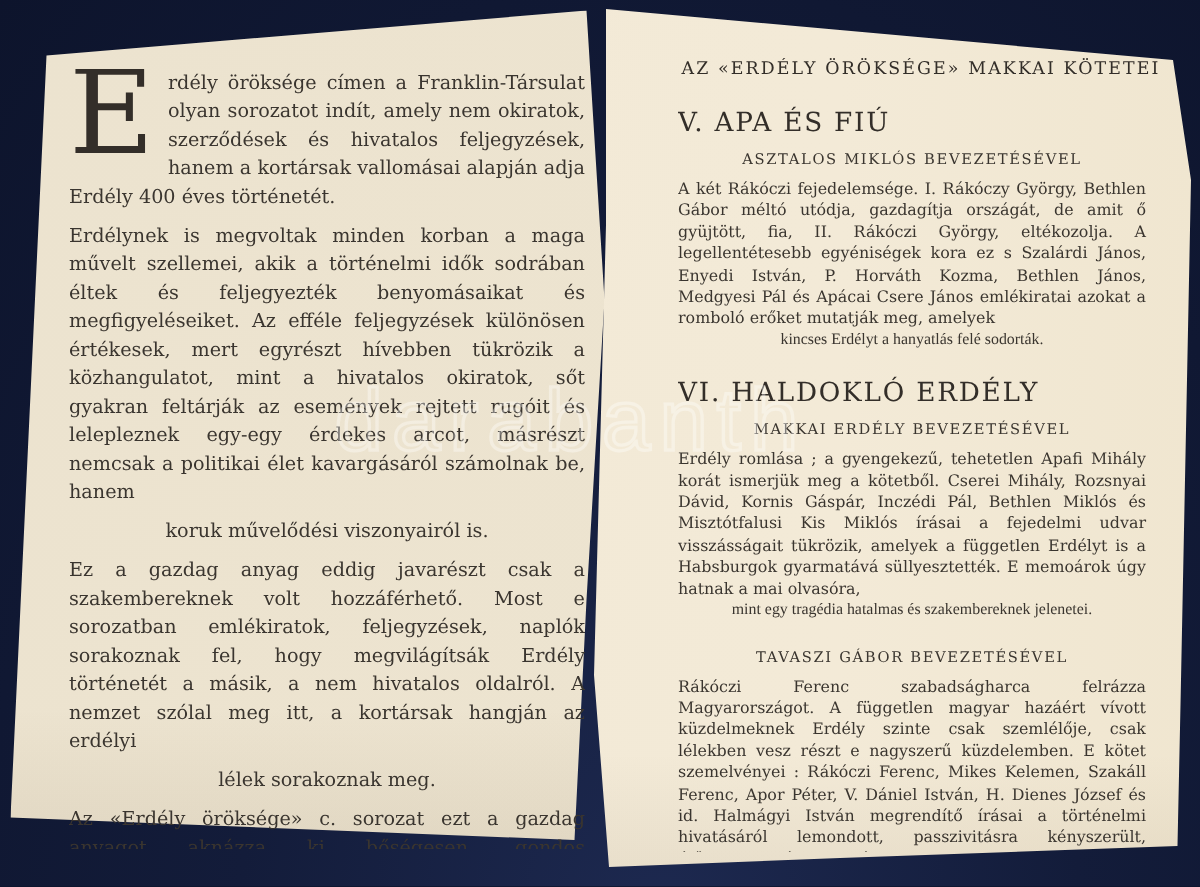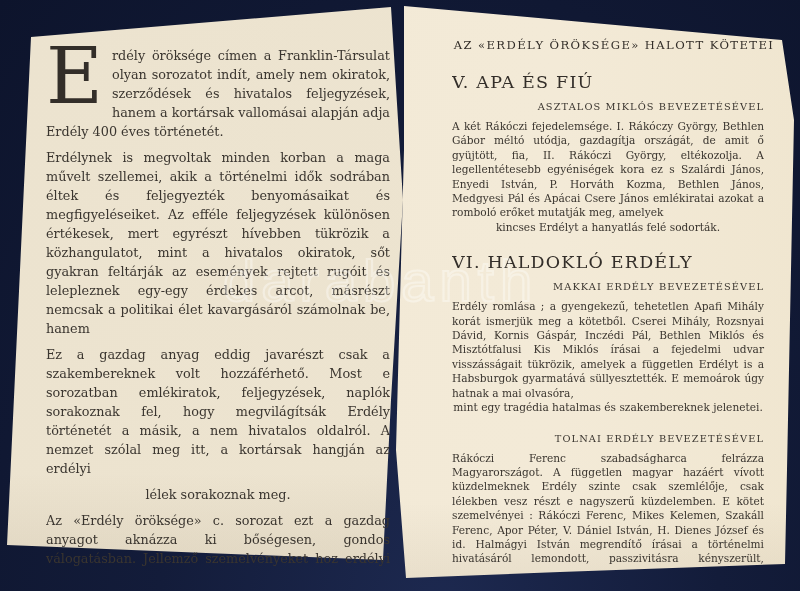--- a/index.html
+++ b/index.html
@@ -47,27 +47,27 @@
   .series-title{
     font-size:11.6px;letter-spacing:1.4px;text-align:center;
     margin:0 0 20px 0;color:#332e29;white-space:nowrap;
   }
   .section{margin:0 12px 18px 0;}
   .section-heading{
     font-size:17.5px;letter-spacing:1.2px;margin:0 0 9px 0;color:#332e29;
     font-weight:normal;
   }
   .section-byline{
-    font-size:9.8px;letter-spacing:1.1px;text-align:right;
+    font-size:9.8px;letter-spacing:1.1px;text-align:center;
     margin:0 0 7px 0;color:#3a352f;
   }
   .section-body{
     font-size:10.6px;line-height:14.4px;text-align:justify;margin:0;hyphens:auto;
   }
-  .section-last{font-size:10.6px;line-height:14.4px;text-align:center;margin:0;}
+  .section-last{font-size:10.6px;line-height:14.4px;text-align:center;margin:0;font-family:Liberation Serif, serif;}
 
   .watermark{
     position:absolute;left:223px;top:252px;z-index:5;
     font-family:Liberation Sans, sans-serif;
     font-size:58px;letter-spacing:6px;line-height:1;
     color:transparent;-webkit-text-stroke:2.2px rgba(255,255,255,.55);
     opacity:.65;pointer-events:none;white-space:nowrap;
   }
 </style>
 </head>
@@ -76,44 +76,45 @@
 <div class="photo">
 
   <div class="page left"></div>
   <div class="page right"></div>
 
   <div class="page-content left-content">
     <p class="body-text">
       <span class="dropcap">E</span><span>rdély öröksége címen a Franklin-Társulat olyan sorozatot indít, amely nem okiratok, szerződések és hivatalos feljegyzések, hanem a kortársak vallomásai alapján adja Erdély 400 éves történetét.</span>
     </p>
     <p class="body-text">Erdélynek is megvoltak minden korban a maga művelt szellemei, akik a történelmi idők sodrában éltek és feljegyezték benyomásaikat és megfigyeléseiket. Az efféle feljegyzések különösen értékesek, mert egyrészt hívebben tükrözik a közhangulatot, mint a hivatalos okiratok, sőt gyakran feltárják az események rejtett rugóit és lelepleznek egy-egy érdekes arcot, másrészt nemcsak a politikai élet kavargásáról számolnak be, hanem</p>
+    <p class="centered-line">koruk művelődési viszonyairól is.</p>
     <p class="body-text">Ez a gazdag anyag eddig javarészt csak a szakembereknek volt hozzáférhető. Most e sorozatban emlékiratok, feljegyzések, naplók sorakoznak fel, hogy megvilágítsák Erdély történetét a másik, a nem hivatalos oldalról. A nemzet szólal meg itt, a kortársak hangján az erdélyi</p>
     <p class="centered-line">lélek sorakoznak meg.</p>
     <p class="body-text last">Az «Erdély öröksége» c. sorozat ezt a gazdag anyagot aknázza ki bőségesen, gondos válogatásban. Jellemző szemelvényeket hoz erdélyi emlékiratokból és kiváló íróknak Erdélyre vonatkozó írásaiból. Így az olvasó a leghitelesebb forrásból ismeri meg Erdély egy-egy történelmi korszakát, városait, népeit, természeti szép-</p>
   </div>
 
   <div class="page-content right-content">
-    <div class="series-title">AZ «ERDÉLY ÖRÖKSÉGE» HALOTT KÖTETEI</div>
+    <div class="series-title">AZ «ERDÉLY ÖRÖKSÉGE» MAKKAI KÖTETEI</div>
 
     <div class="section">
       <h2 class="section-heading">V. APA ÉS FIÚ</h2>
       <div class="section-byline">ASZTALOS MIKLÓS BEVEZETÉSÉVEL</div>
       <p class="section-body">A két Rákóczi fejedelemsége. I. Rákóczy György, Bethlen Gábor méltó utódja, gazdagítja országát, de amit ő gyüjtött, fia, II. Rákóczi György, eltékozolja. A legellentétesebb egyéniségek kora ez s Szalárdi János, Enyedi István, P. Horváth Kozma, Bethlen János, Medgyesi Pál és Apácai Csere János emlékiratai azokat a romboló erőket mutatják meg, amelyek</p>
       <p class="section-last">kincses Erdélyt a hanyatlás felé sodorták.</p>
     </div>
 
     <div class="section">
       <h2 class="section-heading">VI. HALDOKLÓ ERDÉLY</h2>
       <div class="section-byline">MAKKAI ERDÉLY BEVEZETÉSÉVEL</div>
       <p class="section-body">Erdély romlása ; a gyengekezű, tehetetlen Apafi Mihály korát ismerjük meg a kötetből. Cserei Mihály, Rozsnyai Dávid, Kornis Gáspár, Inczédi Pál, Bethlen Miklós és Misztótfalusi Kis Miklós írásai a fejedelmi udvar visszásságait tükrözik, amelyek a független Erdélyt is a Habsburgok gyarmatává süllyesztették. E memoárok úgy hatnak a mai olvasóra,</p>
       <p class="section-last">mint egy tragédia hatalmas és szakembereknek jelenetei.</p>
     </div>
 
     <div class="section">
-      <div class="section-byline">TOLNAI ERDÉLY BEVEZETÉSÉVEL</div>
+      <div class="section-byline">TAVASZI GÁBOR BEVEZETÉSÉVEL</div>
       <p class="section-body">Rákóczi Ferenc szabadságharca felrázza Magyarországot. A független magyar hazáért vívott küzdelmeknek Erdély szinte csak szemlélője, csak lélekben vesz részt e nagyszerű küzdelemben. E kötet szemelvényei : Rákóczi Ferenc, Mikes Kelemen, Szakáll Ferenc, Apor Péter, V. Dániel István, H. Dienes József és id. Halmágyi István megrendítő írásai a történelmi hivatásáról lemondott, passzivitásra kényszerült, élőhalott Erdélyt siratják.</p>
       <p class="section-last"></p>
     </div>
   </div>
 
   <div class="watermark">darabanth</div>
 
 </div>
 
 </body></html>

